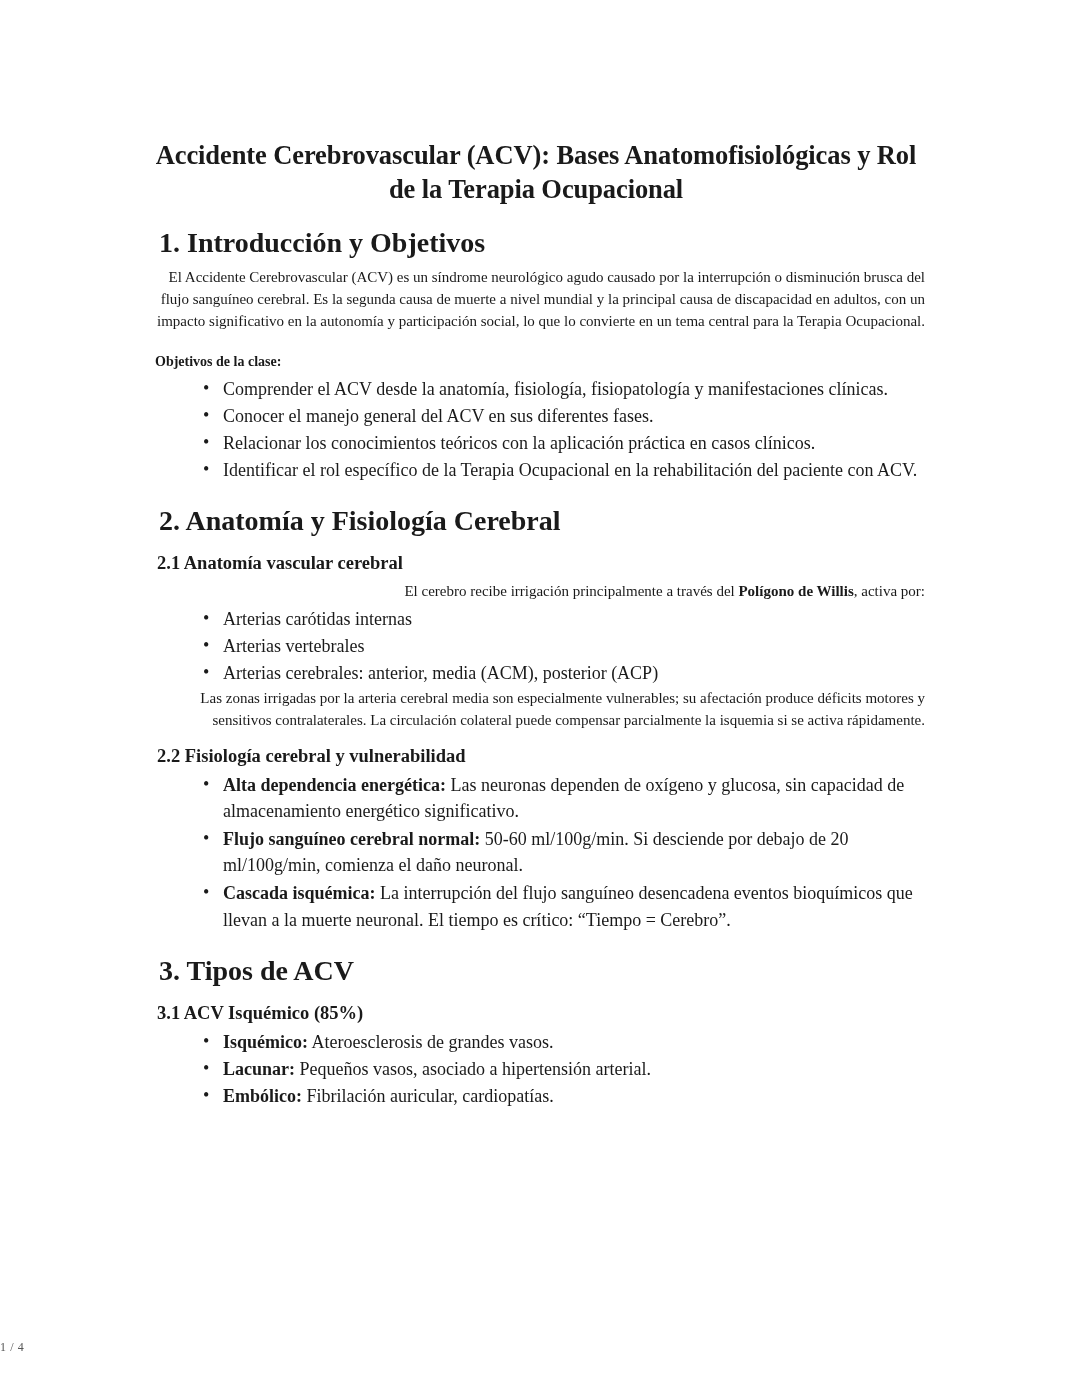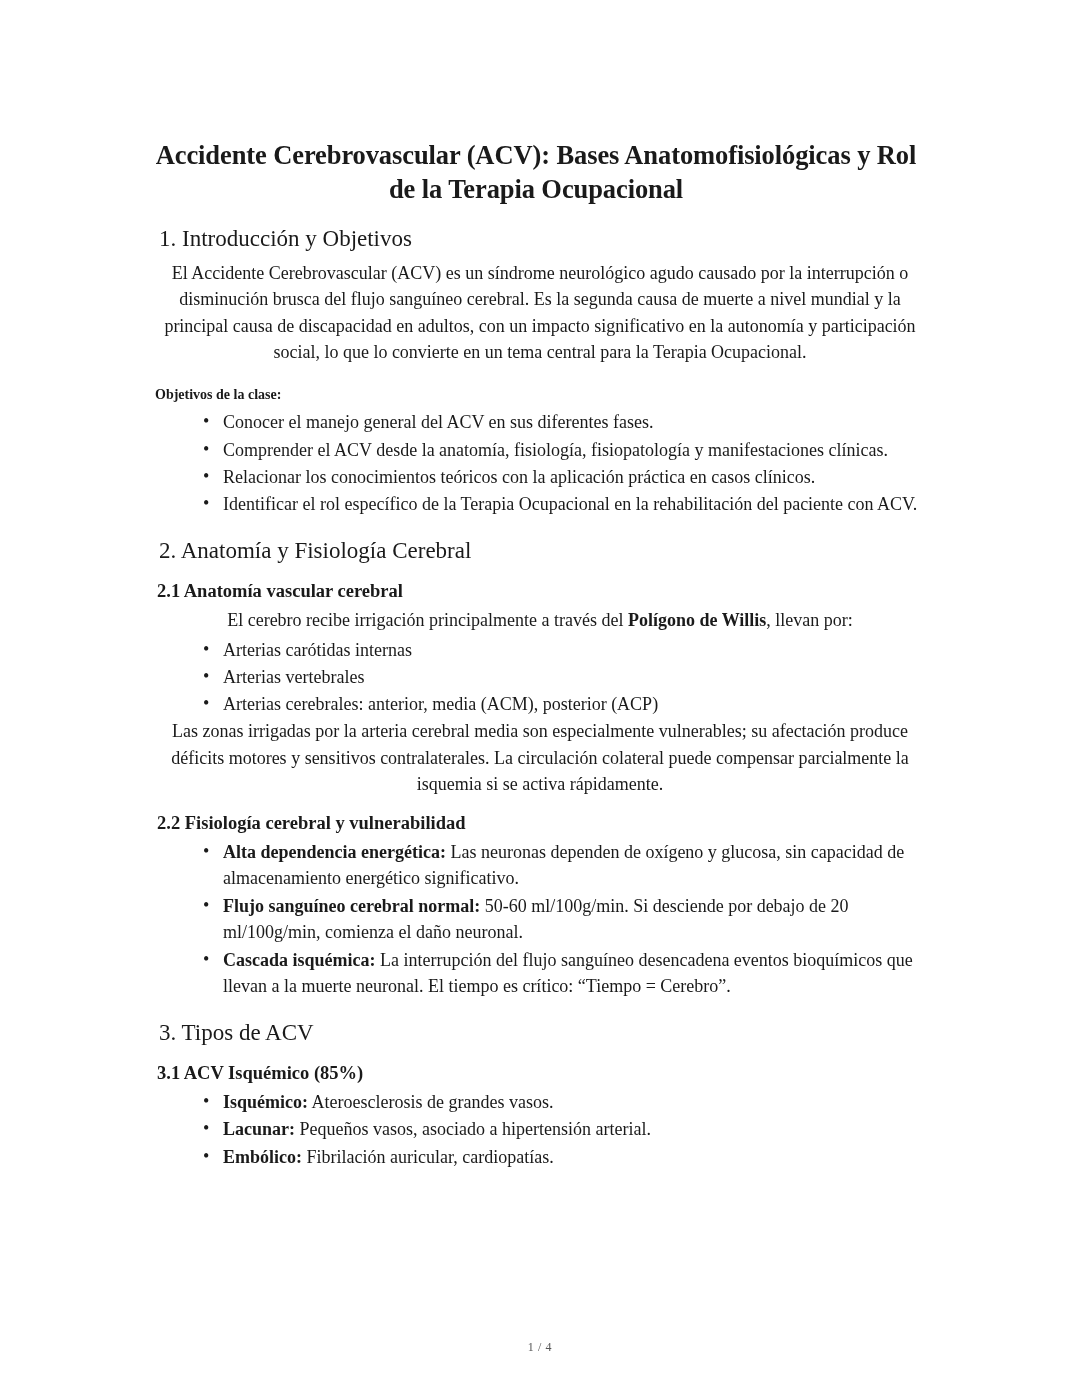--- a/index.html
+++ b/index.html
@@ -23,39 +23,39 @@
   }
   .doc-title {
     font-size: 26.5px;
     font-weight: bold;
     text-align: center;
     line-height: 1.30;
     margin: 0 8px 14px 0;
     letter-spacing: -0.1px;
   }
   h2.section {
-    font-size: 23px;
-    font-weight: normal;
+    font-size: 28px;
+    font-weight: bold;
     margin: 20px 0 6px 4px;
     line-height: 1.25;
   }
   h2.section.tight {
     margin-top: 18px;
   }
   h3.subsection {
     font-size: 18.5px;
     font-weight: bold;
     margin: 14px 0 4px 2px;
     line-height: 1.25;
   }
   p.body {
-    font-size: 18px;
+    font-size: 15px;
     line-height: 1.47;
     margin: 0 0 0 0;
-    text-align: center;
+    text-align: right;
   }
   p.lead {
     margin-bottom: 2px;
   }
   p.strong-label {
     font-size: 14px;
     font-weight: bold;
     margin: 22px 0 6px 0;
   }
   ul.bullets {
@@ -81,48 +81,48 @@
   ul.bullets.spaced li {
     margin-bottom: 2px;
   }
   .b { font-weight: bold; }
   .para-block { margin-top: 16px; }
   .footer {
     position: absolute;
     bottom: 42px;
     left: 0;
     width: 100%;
-    text-align: center;
+    text-align: left;
     font-size: 12px;
     color: #555;
     letter-spacing: 0.6px;
   }
 </style>
 </head>
 <body>
 
 <div class="page">
 
   <h1 class="doc-title">Accidente Cerebrovascular (ACV): Bases Anatomofisiológicas y Rol de la Terapia Ocupacional</h1>
 
   <h2 class="section tight">1. Introducción y Objetivos</h2>
   <p class="body">El Accidente Cerebrovascular (ACV) es un síndrome neurológico agudo causado por la interrupción o disminución brusca del flujo sanguíneo cerebral. Es la segunda causa de muerte a nivel mundial y la principal causa de discapacidad en adultos, con un impacto significativo en la autonomía y participación social, lo que lo convierte en un tema central para la Terapia Ocupacional.</p>
 
   <p class="strong-label">Objetivos de la clase:</p>
   <ul class="bullets">
+    <li>Comprender el ACV desde la anatomía, fisiología, fisiopatología y manifestaciones clínicas.</li>
     <li>Conocer el manejo general del ACV en sus diferentes fases.</li>
-    <li>Comprender el ACV desde la anatomía, fisiología, fisiopatología y manifestaciones clínicas.</li>
     <li>Relacionar los conocimientos teóricos con la aplicación práctica en casos clínicos.</li>
     <li>Identificar el rol específico de la Terapia Ocupacional en la rehabilitación del paciente con ACV.</li>
   </ul>
 
   <h2 class="section">2. Anatomía y Fisiología Cerebral</h2>
 
   <h3 class="subsection">2.1 Anatomía vascular cerebral</h3>
-  <p class="body lead"><span>El cerebro recibe irrigación principalmente a través del </span><span class="b">Polígono de Willis</span><span>, llevan por:</span></p>
+  <p class="body lead"><span>El cerebro recibe irrigación principalmente a través del </span><span class="b">Polígono de Willis</span><span>, activa por:</span></p>
   <ul class="bullets">
     <li>Arterias carótidas internas</li>
     <li>Arterias vertebrales</li>
     <li>Arterias cerebrales: anterior, media (ACM), posterior (ACP)</li>
   </ul>
   <p class="body para-block">Las zonas irrigadas por la arteria cerebral media son especialmente vulnerables; su afectación produce déficits motores y sensitivos contralaterales. La circulación colateral puede compensar parcialmente la isquemia si se activa rápidamente.</p>
 
   <h3 class="subsection">2.2 Fisiología cerebral y vulnerabilidad</h3>
   <ul class="bullets spaced">
     <li><span class="b">Alta dependencia energética:</span><span> Las neuronas dependen de oxígeno y glucosa, sin capacidad de almacenamiento energético significativo.</span></li>

